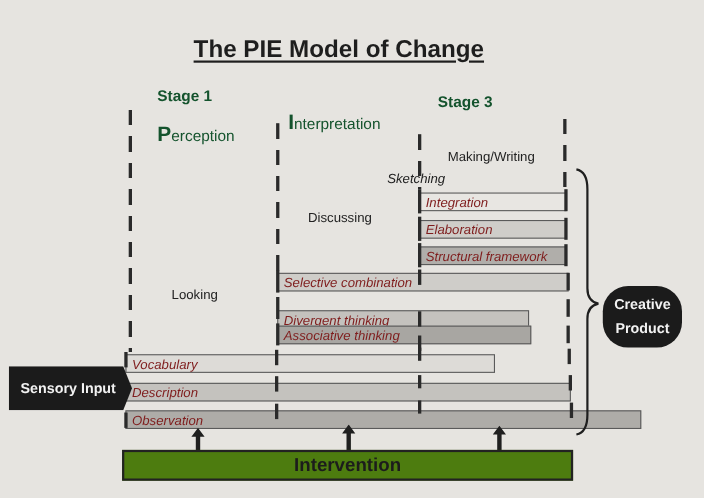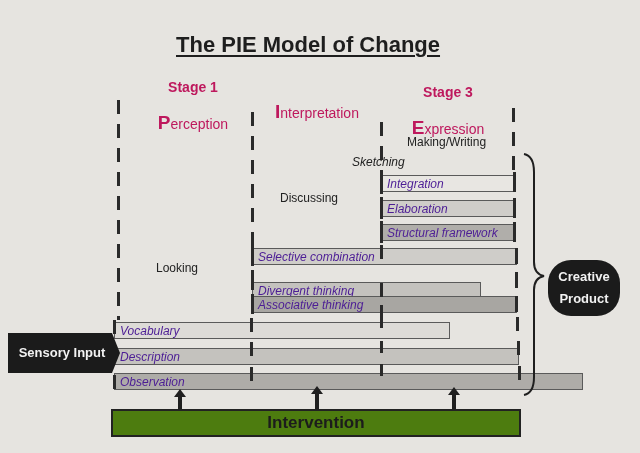--- a/index.html
+++ b/index.html
@@ -9,34 +9,34 @@
       font-family: "Liberation Sans", sans-serif;
       position: relative;
       color: #1c1c1c;
     }
     .abs { position: absolute; }
     .title {
       left: 176px; top: 32px; font-size: 22px; font-weight: bold;
       text-decoration: underline; text-underline-offset: 3px; text-decoration-thickness: 2px;
       color: #1e1e1e; white-space: nowrap;
     }
-    .stage { text-align: center; white-space: nowrap; color: #be185d; }
+    .stage { white-space: nowrap; color: #14532d; }
     .stage .num { font-size: 14px; font-weight: bold; display: block; }
     .stage .name { font-size: 14px; display: block; margin-top: 17px; }
     .stage .name .big { font-size: 19px; font-weight: bold; }
     .dash {
       position: absolute; width: 3px;
       background: repeating-linear-gradient(to bottom, #2a2a2a 0 14px, transparent 14px 24px);
     }
     .label { font-size: 12px; white-space: nowrap; color: #222; }
     .ital { font-style: italic; }
     .bar {
       position: absolute; height: 17px;
       border: 1px solid #5a5a5a; box-sizing: border-box;
-      font-size: 12px; font-style: italic; color: #4c1d95;
+      font-size: 12px; font-style: italic; color: #7f1d1d;
       padding-left: 5px; line-height: 16px; white-space: nowrap;
     }
     .tick { position: absolute; width: 3px; background: #2a2a2a; }
     .blackbox {
       position: absolute; background: #1b1b1b; color: #f2f2f2;
       font-weight: bold; font-size: 13px; display: flex; align-items: center; justify-content: center;
       text-align: center; line-height: 22px; border-radius: 23px;
     }
     .intervention {
       position: absolute; left: 111px; top: 409px; width: 410px; height: 28px;
@@ -51,40 +51,39 @@
 
 <div class="abs stage" style="left:143px; top:79px; width:100px;">
   <span class="num">Stage 1</span>
   <span class="name"><span class="big">P</span><span>erception</span></span>
 </div>
 <div class="abs stage" style="left:262px; top:84px; width:110px;">
   <span class="name"><span class="big">I</span><span>nterpretation</span></span>
 </div>
 <div class="abs stage" style="left:398px; top:84px; width:100px;">
   <span class="num">Stage 3</span>
-  <span class="name"><span class="big">E</span><span>xpression</span></span>
 </div>
 
 <div class="dash" style="left:117px; top:100px; height:220px;"></div>
 <div class="dash" style="left:251px; top:112px; height:135px;"></div>
 <div class="dash" style="left:380px; top:122px; height:50px;"></div>
 <div class="dash" style="left:512px; top:108px; height:62px;"></div>
 
 <div class="abs label" style="left:156px; top:261px;">Looking</div>
 <div class="abs label" style="left:280px; top:191px;">Discussing</div>
 <div class="abs label ital" style="left:352px; top:155px;">Sketching</div>
 <div class="abs label" style="left:407px; top:135px;">Making/Writing</div>
 
 <div class="bar" style="left:381px; top:175px; width:134px; background:#e8e6e2;">Integration</div>
 <div class="bar" style="left:381px; top:200px; width:134px; background:#cfcdc9;">Elaboration</div>
 <div class="bar" style="left:381px; top:224px; width:134px; background:#b0aeaa;">Structural framework</div>
 
 <div class="bar" style="left:252px; top:248px; width:265px; background:#cfcdc9;">Selective combination</div>
 <div class="bar" style="left:252px; top:282px; width:229px; background:#c4c2be;">Divergent thinking</div>
-<div class="bar" style="left:252px; top:296px; width:265px; background:#a8a6a2;">Associative thinking</div>
+<div class="bar" style="left:252px; top:296px; width:231px; background:#a8a6a2;">Associative thinking</div>
 
 <div class="bar" style="left:114px; top:322px; width:336px; background:#dddbd7;">Vocabulary</div>
 <div class="bar" style="left:114px; top:348px; width:405px; background:#c4c2be;">Description</div>
 <div class="bar" style="left:114px; top:373px; width:469px; background:#aeaca8;">Observation</div>
 
 <div class="tick" style="left:380px; top:172px; height:22px;"></div>
 <div class="tick" style="left:380px; top:197px; height:22px;"></div>
 <div class="tick" style="left:380px; top:221px; height:22px;"></div>
 <div class="tick" style="left:513px; top:172px; height:20px;"></div>
 <div class="tick" style="left:513px; top:198px; height:20px;"></div>

